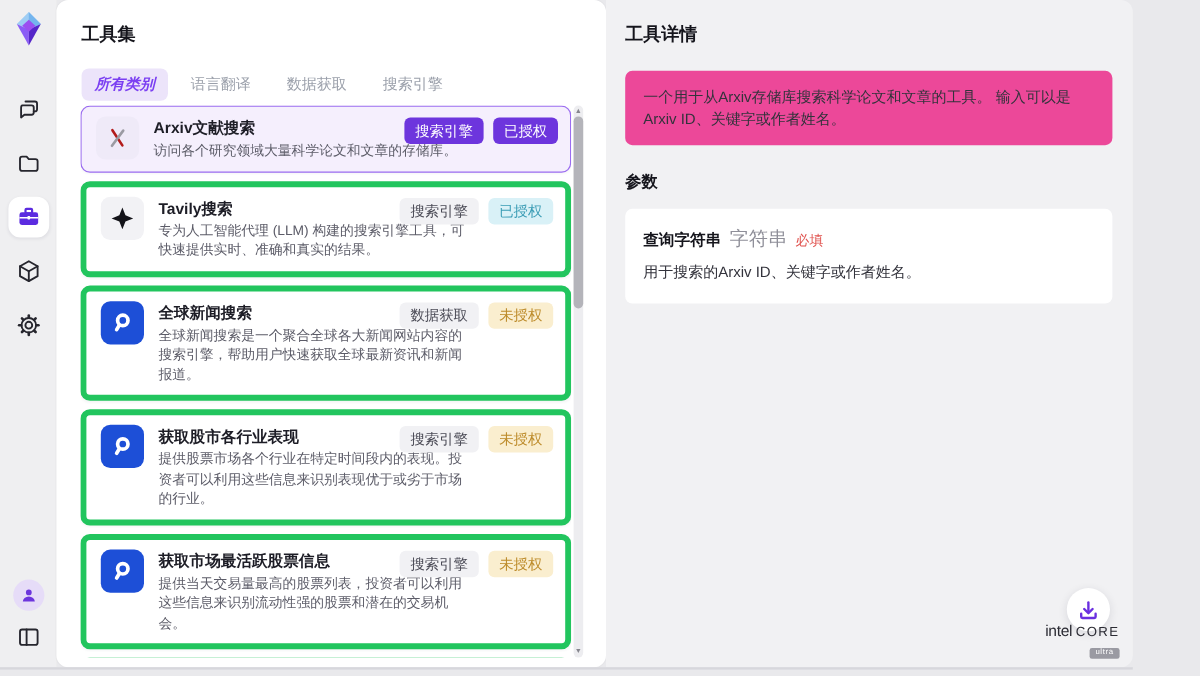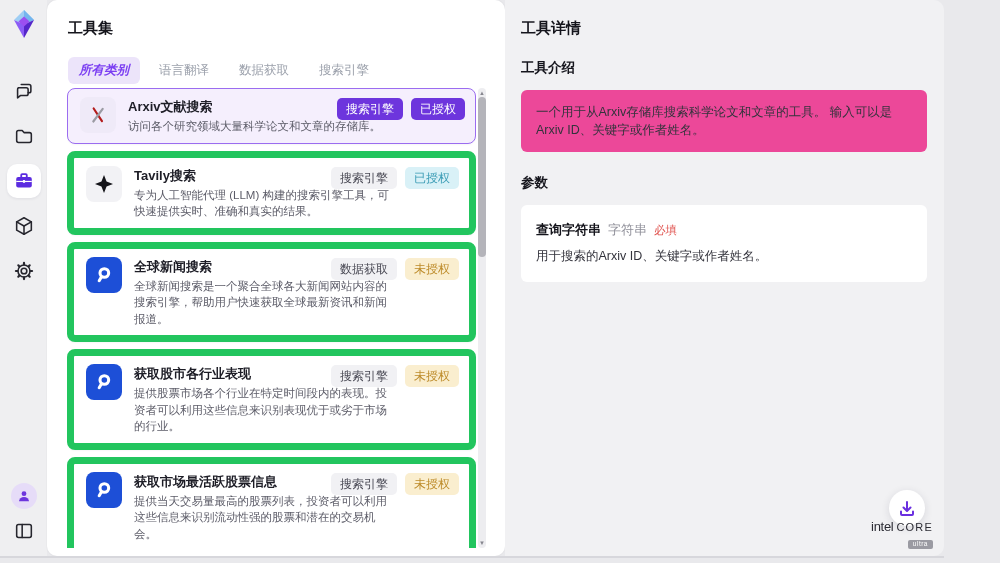--- a/index.html
+++ b/index.html
@@ -22,21 +22,21 @@
   .side-bottom { position:absolute; bottom:12px; left:0; width:47px; display:flex; flex-direction:column; gap:9px; align-items:center; }
   .avatar-circle { width:26px; height:26px; border-radius:50%; background:#e6dcf8; display:flex; align-items:center; justify-content:center; }
 
   
   .list-panel { width:458px; flex:none; background:#ffffff; border-radius:10px; position:relative; box-shadow:0 0 0 1px rgba(0,0,0,0.02); }
   .list-title { position:absolute; top:19px; left:21px; font-size:15px; font-weight:bold; color:#15151c; }
   .tabs { position:absolute; top:57px; left:21px; display:flex; gap:8px; }
   .tab { font-size:12.5px; color:#9ba0ab; padding:5px 11px; border-radius:6px; cursor:pointer; white-space:nowrap; }
   .tab.active { background:#ece4fa; color:#7b3ff2; font-weight:bold;font-style:italic; }
   .cards { position:absolute; top:88px; left:20px; width:409px; bottom:8px; overflow:hidden; display:flex; flex-direction:column; gap:7px; }
-  .card { position:relative; flex:none; background:#fff; border:7px solid #22c55e; border-radius:8px; padding:8px 10px 8px 12px; display:flex; gap:12px; box-shadow:0 1px 2px rgba(20,20,40,.04); cursor:pointer; }
+  .card { position:relative; flex:none; background:#fff; border:5px solid #22c55e; border-radius:8px; padding:8px 10px 8px 12px; display:flex; gap:12px; box-shadow:0 1px 2px rgba(20,20,40,.04); cursor:pointer; }
   .card.selected { background:#f5effd; border:1.5px solid #9b6cf0; }
   .tile { width:36px; height:36px; border-radius:8px; flex:none; display:flex; align-items:center; justify-content:center; }
   .tile-gray { background:#f2f2f5; }
   .tile-blue { background:#1d4fd7; }
   .card.selected .tile-gray { background:#efeaf8; }
   .card-body { width:262px; }
   .card-title { font-size:13px; font-weight:bold; color:#1d1d26; line-height:19px; margin-bottom:2px; }
   .card-desc { font-size:11.5px; color:#5c5c68; line-height:16.5px; }
   .badges { position:absolute; top:9px; right:10px; display:flex; gap:8px; }
   .badge { font-size:12px; line-height:1; padding:5px 9px; border-radius:5px; white-space:nowrap; }
@@ -51,21 +51,21 @@
   .sb-up { top:1px; } .sb-down { bottom:1px; }
   .sb-thumb { position:absolute; top:9px; left:0; width:8px; height:160px; background:#b4b4ba; border-radius:4px; }
 
   
   .detail-panel { flex:1; background:#f1f1f3; position:relative; border-radius:0 10px 10px 0; padding:19px 17px 0 16px; }
   .detail-title { font-size:15px; font-weight:bold; color:#15151c; margin-bottom:21px; }
   .section-heading { font-size:13.5px; font-weight:bold; color:#15151c; margin-bottom:13px; }
   .intro-card { background:#ec4899; border-radius:6px; padding:13px 15px; font-size:12.5px; color:#33333c; line-height:18px; margin-bottom:22px; }
   .param-card { background:#fff; border-radius:6px; padding:15px 15px 17px; }
   .param-name { font-size:13px; font-weight:bold; color:#15151c; }
-  .param-type { font-size:13px; color:#8f8f99; margin-left:7px; }
+  .param-type { font-size:16px; color:#8f8f99; margin-left:7px; }
   .param-required { font-size:11.5px; color:#e0524e; margin-left:7px; }
   .param-desc { margin-top:9px; font-size:12.5px; color:#33333c; }
 
   
   .fab { position:absolute; right:19px; bottom:30px; width:36px; height:36px; border-radius:50%; background:#fff; border:none; box-shadow:0 2px 8px rgba(30,30,60,.12); display:flex; align-items:center; justify-content:center; cursor:pointer; }
   .brand { position:absolute; right:11px; bottom:7px; text-align:right; line-height:1; }
   .brand-row { display:flex; align-items:baseline; gap:3px; justify-content:flex-end; }
   .brand-intel { font-size:13px; font-weight:normal; color:#2b2b33; letter-spacing:-0.3px; }
   .brand-core { font-size:11px; font-weight:500; color:#2b2b33; letter-spacing:1.2px; }
   .brand-ultra { display:inline-block; margin-top:2px; background:#9a9aa2; color:#fff; font-size:6.5px; padding:1.5px 5px; border-radius:2px; letter-spacing:.5px; }
@@ -288,21 +288,20 @@
 </div>
     <div class="scrollbar">
       <div class="sb-arrow sb-up">▲</div>
       <div class="sb-thumb"></div>
       <div class="sb-arrow sb-down">▼</div>
     </div>
   </main>
 
   <section class="detail-panel">
     <h2 class="detail-title">工具详情</h2>
-    <h3 class="section-heading">工具介绍</h3>
     <div class="intro-card">
       <p>一个用于从Arxiv存储库搜索科学论文和文章的工具。 输入可以是Arxiv ID、关键字或作者姓名。</p>
     </div>
     <h3 class="section-heading">参数</h3>
     <div class="param-card">
       <div>
         <span class="param-name">查询字符串</span><span class="param-type">字符串</span><span class="param-required">必填</span>
       </div>
       <div class="param-desc">用于搜索的Arxiv ID、关键字或作者姓名。</div>
     </div>

